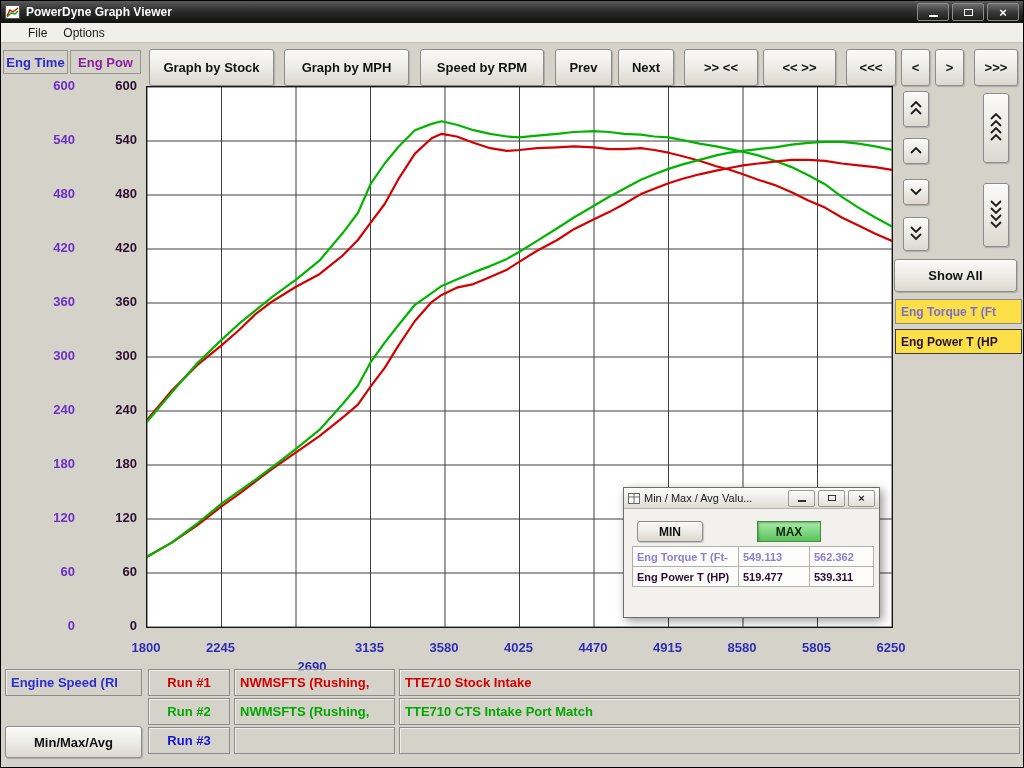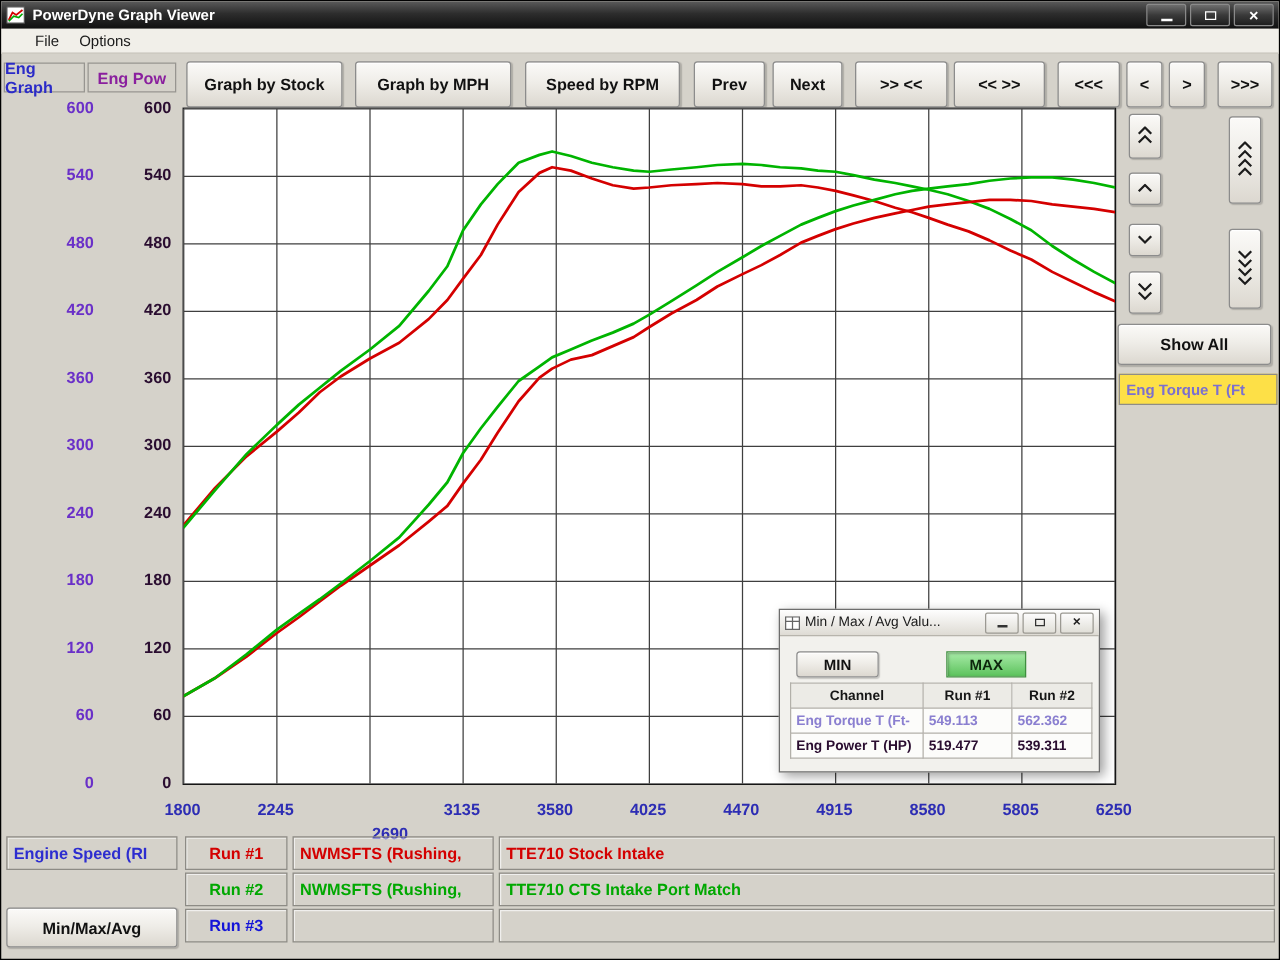--- a/index.html
+++ b/index.html
@@ -103,21 +103,21 @@
           <span class="x">×</span>
         </span>
     </span>
   </div>
 
   <div class="menubar">
     <span class="menu-item">File</span>
     <span class="menu-item">Options</span>
   </div>
 
-  <div class="tab tab-torq" style="color: rgb(43, 43, 200);">Eng Graph</div>
+  <div class="tab tab-torq" style="color: rgb(43, 43, 200);">Eng Time</div>
   <div class="tab tab-pow" style="color: rgb(138, 31, 158);">Eng Pow</div>
 
   <div id="toolbar">
       <div class="btn toolbar-btn" style="left: 148px; width: 125px;">Graph by Stock</div>
       <div class="btn toolbar-btn" style="left: 283px; width: 125px;">Graph by MPH</div>
       <div class="btn toolbar-btn" style="left: 419px; width: 124px;">Speed by RPM</div>
       <div class="btn toolbar-btn" style="left: 554px; width: 57px;">Prev</div>
       <div class="btn toolbar-btn" style="left: 617px; width: 56px;">Next</div>
       <div class="btn toolbar-btn" style="left: 683px; width: 74px;">&gt;&gt; &lt;&lt;</div>
       <div class="btn toolbar-btn" style="left: 762px; width: 73px;">&lt;&lt; &gt;&gt;</div>
@@ -231,20 +231,21 @@
         <svg width="14" height="30" viewBox="0 0 14 30">
           <polyline points="2,1 7,6 12,1" fill="none" stroke="#1c1c1c" stroke-width="1.8"></polyline>
           <polyline points="2,8 7,13 12,8" fill="none" stroke="#1c1c1c" stroke-width="1.8"></polyline>
           <polyline points="2,15 7,20 12,15" fill="none" stroke="#1c1c1c" stroke-width="1.8"></polyline>
           <polyline points="2,22 7,27 12,22" fill="none" stroke="#1c1c1c" stroke-width="1.8"></polyline>
         </svg>
       </div>
     </div>
   <div class="btn showall">Show All</div>
   <div class="chan" style="top: 298px; color: rgb(123, 111, 208);">Eng Torque T (Ft</div>
+  <div class="chan selected" style="top: 328px; color: rgb(38, 16, 46);">Eng Power T (HP</div>
 
   <div class="field padded" style="left: 4px; top: 668px; width: 137px; height: 27px; color: rgb(45, 45, 208);">Engine Speed (RI</div>
 
   <div class="field center" style="left: 147px; top: 668px; width: 82px; height: 27px; color: rgb(212, 0, 0);">Run #1</div>
   <div class="field padded" style="left: 233px; top: 668px; width: 161px; height: 27px; color: rgb(212, 0, 0);">NWMSFTS (Rushing,</div>
   <div class="field padded" style="left: 398px; top: 668px; width: 621px; height: 27px; color: rgb(212, 0, 0);">TTE710 Stock Intake</div>
 
   <div class="field center" style="left: 147px; top: 697px; width: 82px; height: 27px; color: rgb(0, 168, 0);">Run #2</div>
   <div class="field padded" style="left: 233px; top: 697px; width: 161px; height: 27px; color: rgb(0, 168, 0);">NWMSFTS (Rushing,</div>
   <div class="field padded" style="left: 398px; top: 697px; width: 621px; height: 27px; color: rgb(0, 168, 0);">TTE710 CTS Intake Port Match</div>
@@ -277,25 +278,20 @@
     </div>
     <div class="btn mm-minbtn">MIN</div>
     <div class="mm-maxbtn">MAX</div>
     <table class="mmtable">
       <colgroup>
           <col style="width:106px">
           <col style="width:71px">
           <col style="width:64px">
         </colgroup>
       <tbody>
-          <tr>
-        <th>Channel</th>
-        <th>Run #1</th>
-        <th>Run #2</th>
-      </tr>
       <tr>
         <td style="color: rgb(138, 127, 208);">Eng Torque T (Ft-</td>
         <td class="num" style="color: rgb(138, 127, 208);">549.113</td>
         <td class="num" style="color: rgb(138, 127, 208);">562.362</td>
       </tr>
       <tr>
         <td style="color: rgb(42, 13, 48);">Eng Power T (HP)</td>
         <td class="num" style="color: rgb(42, 13, 48);">519.477</td>
         <td class="num" style="color: rgb(42, 13, 48);">539.311</td>
       </tr>

